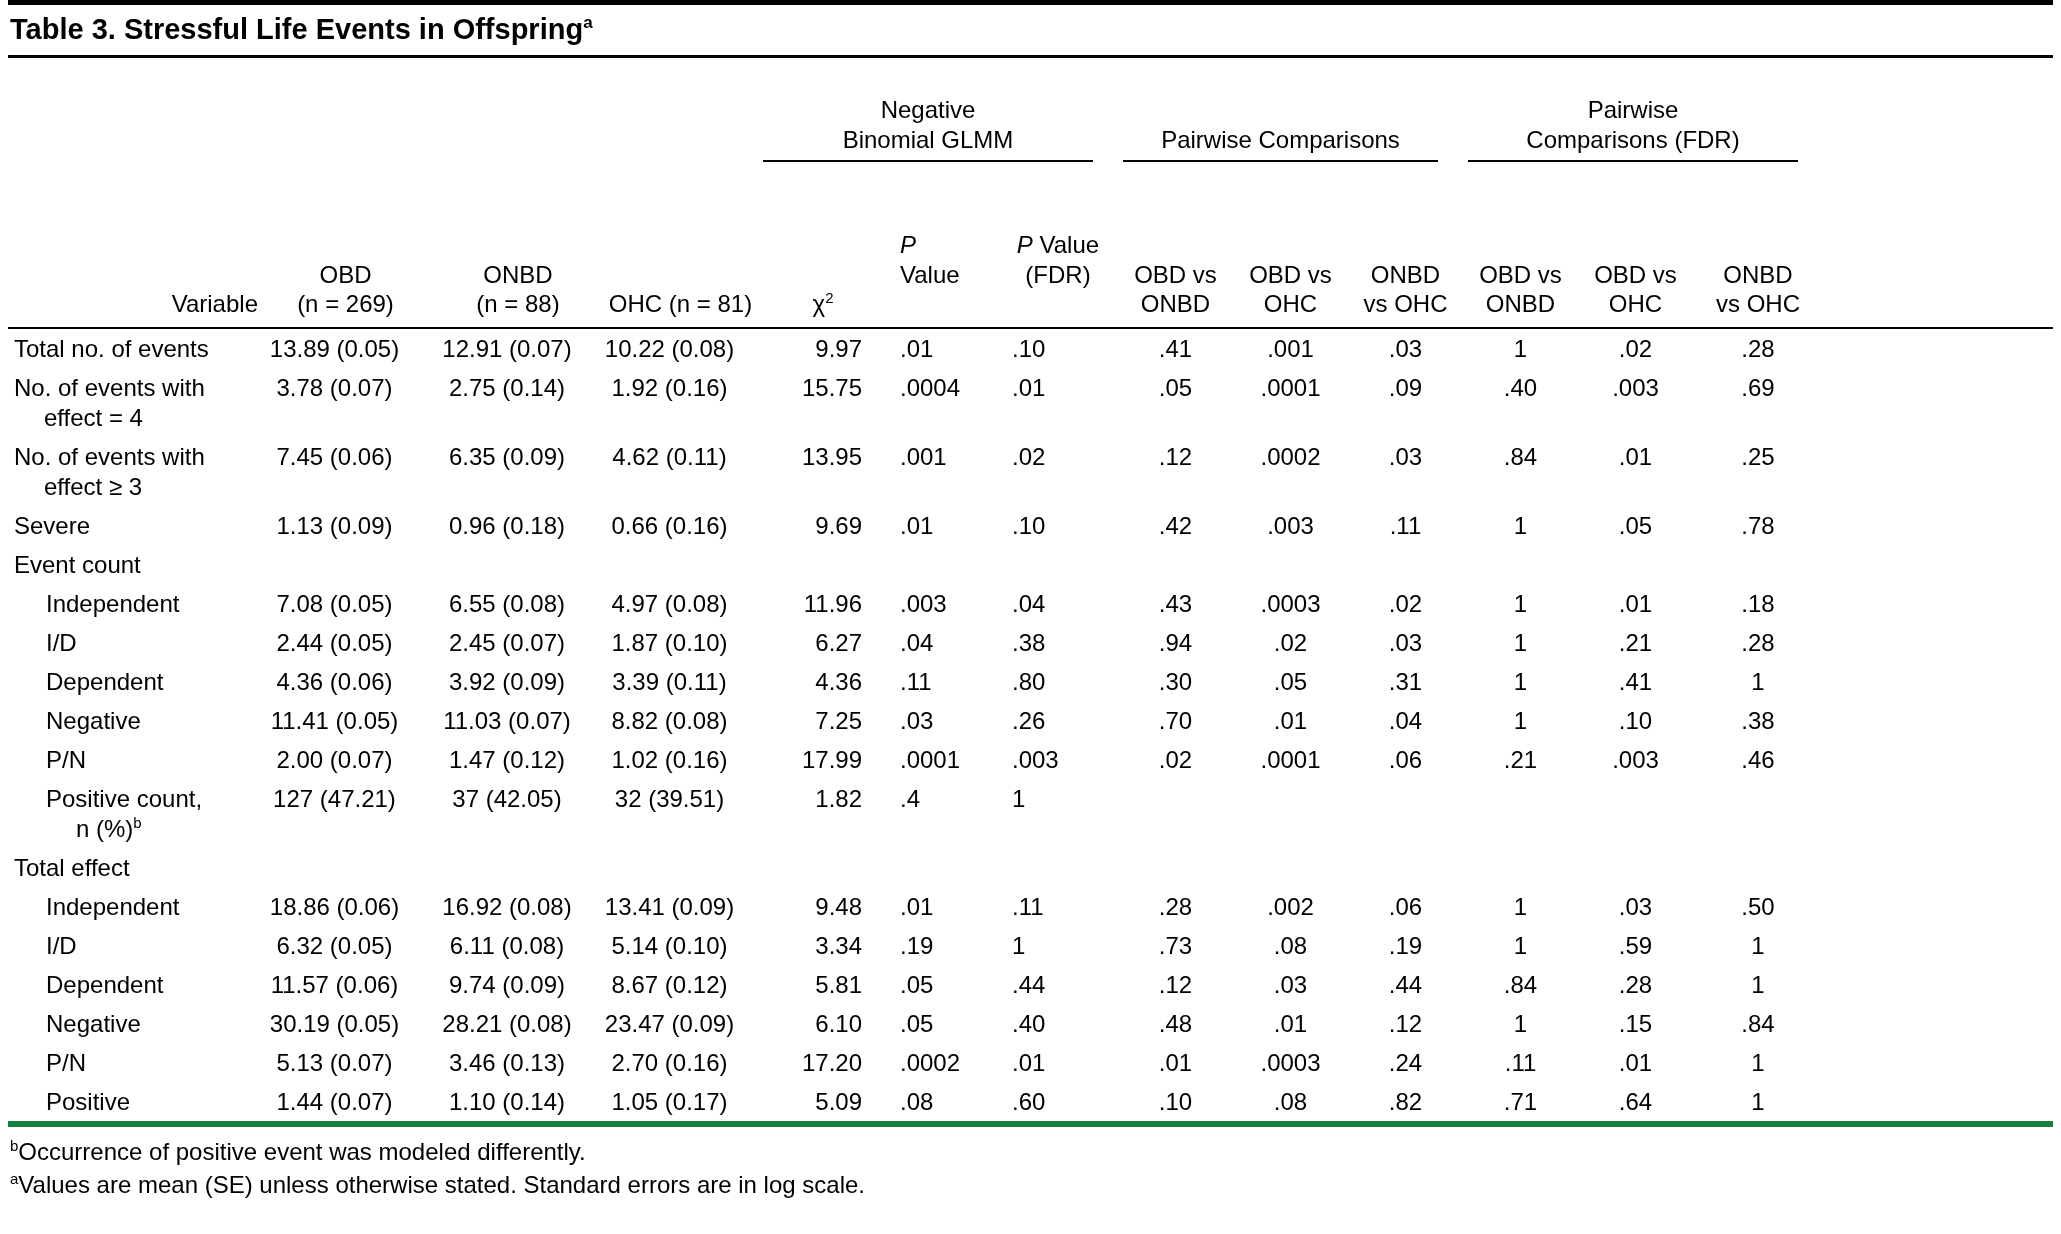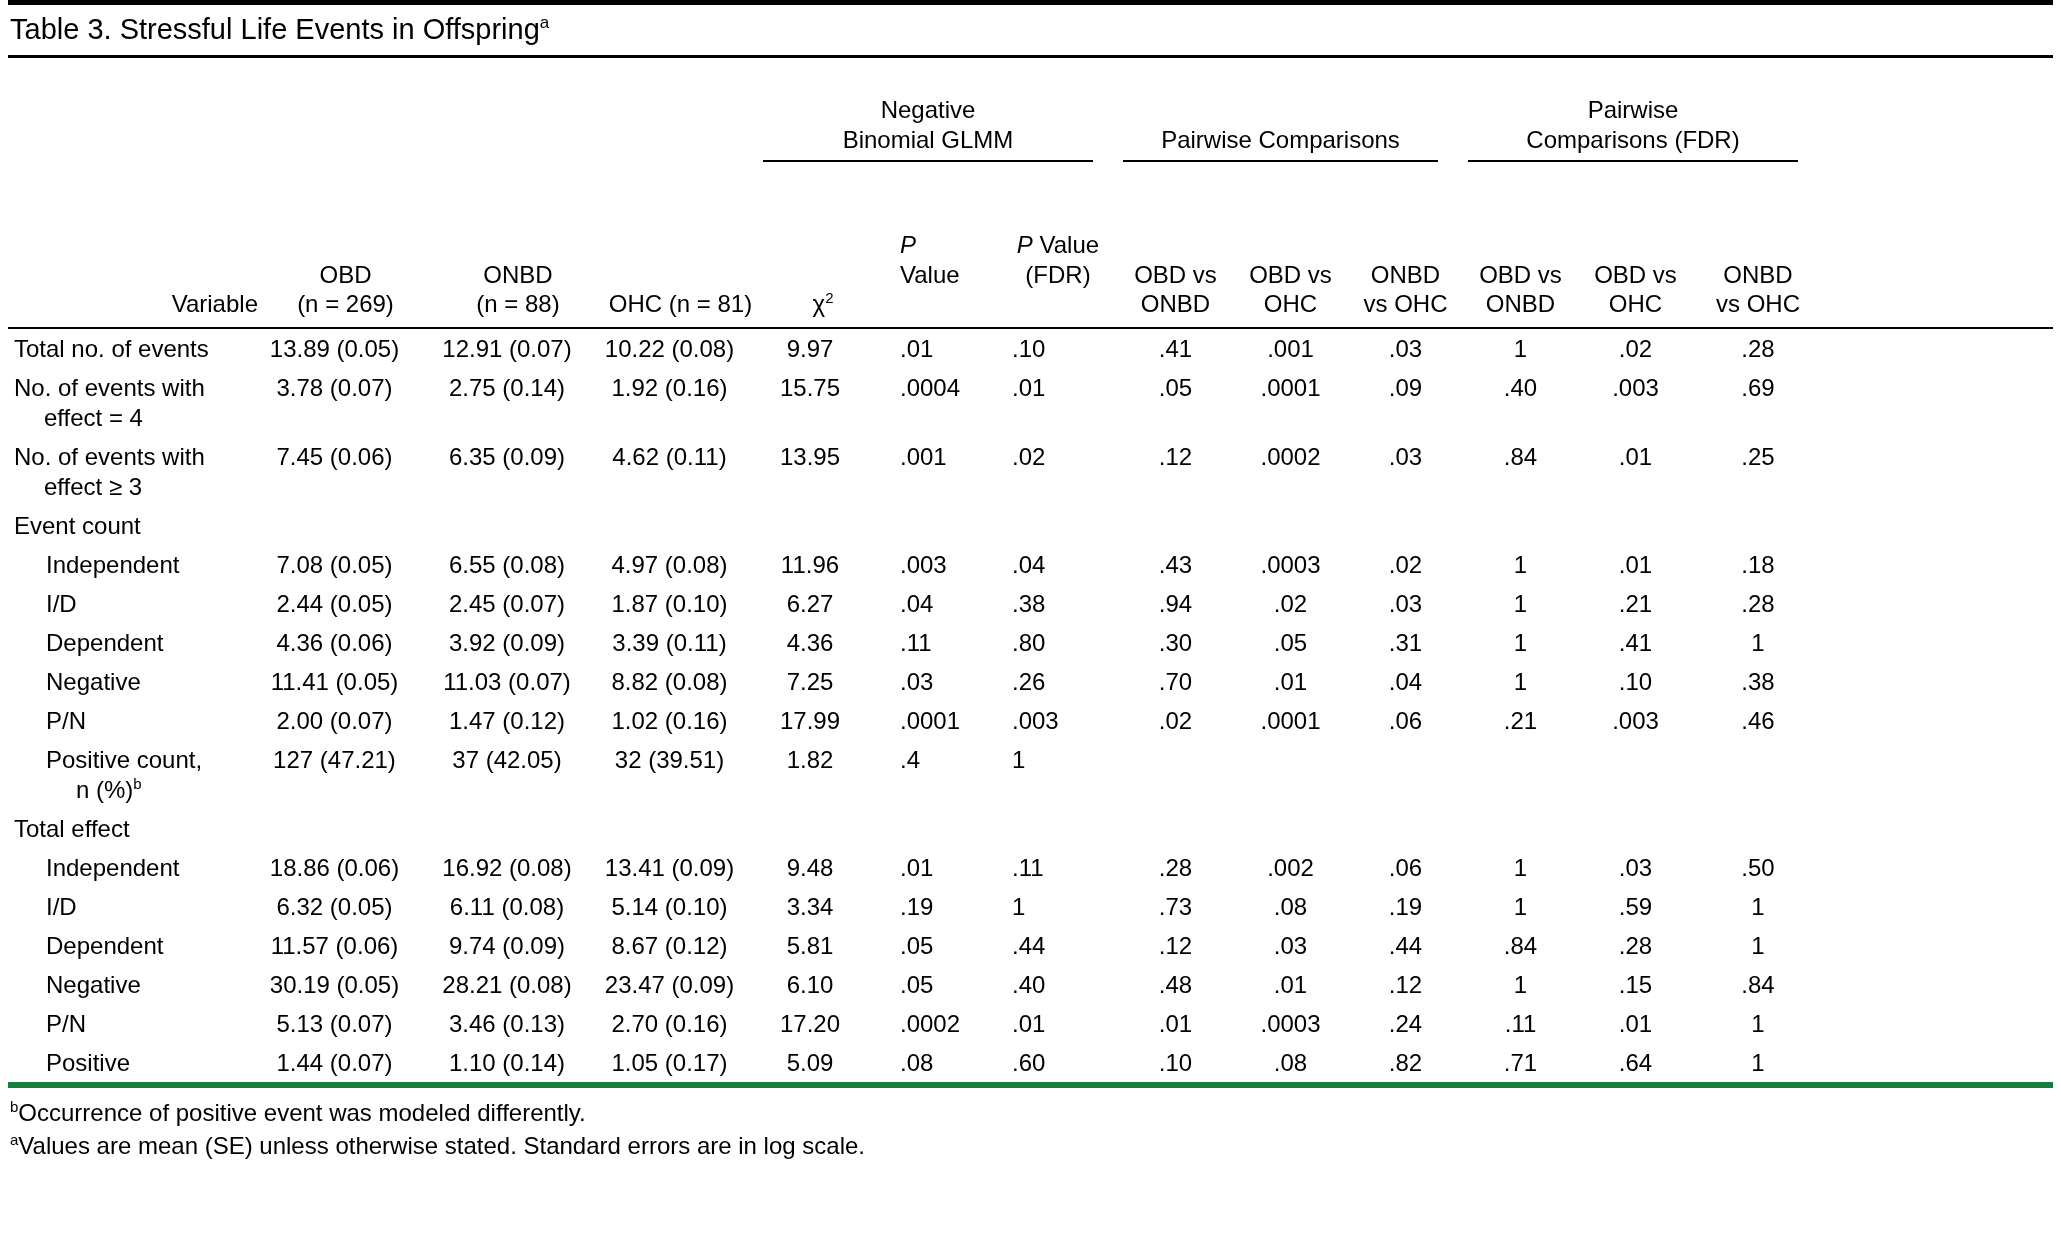--- a/index.html
+++ b/index.html
@@ -12,21 +12,21 @@
     overflow: hidden;
   }
   .page { padding: 0 8px; }
 
   .rule { background: #000; }
   .rule-thick { height: 5px; }
   .rule-med { height: 3px; }
 
   .title {
     font-size: 29px;
-    font-weight: 400;
+    font-weight: 700;
     padding: 8px 0 9px 2px;
   }
   .title sup { font-size: 17px; }
 
   table {
     width: 100%;
     border-collapse: collapse;
     table-layout: fixed;
     font-size: 24px;
     border-bottom: 6px solid #15803d;
@@ -65,21 +65,21 @@
   }
   td.var-cell {
     white-space: pre-line;
     padding-left: 36px;
     text-indent: -30px;
   }
   td.var-cell.indent { padding-left: 68px; }
   td.var-cell sup { font-size: 15px; }
 
   .c-val  { text-align: center; padding-right: 22px; }
-  .c-chi  { text-align: center; padding-right: 26px; margin-top: 8px; }
+  .c-chi  { text-align: right; padding-right: 26px; margin-top: 8px; }
   .c-p    { text-align: left;  padding-left: 12px; }
   .c-pfdr { text-align: left;  padding-left: 14px; }
   .c-pw   { text-align: center; }
 
   .hline { display: block; }
 
   .footnotes {
     padding: 7px 2px 9px;
     font-size: 24px;
     line-height: 1.3;
@@ -208,20 +208,36 @@
           <td class="c-pfdr">.02</td>
           <td class="c-pw">.12</td>
           <td class="c-pw">.0002</td>
           <td class="c-pw">.03</td>
           <td class="c-pw">.84</td>
           <td class="c-pw">.01</td>
           <td class="c-pw">.25</td>
           <td></td>
         </tr>
         <tr>
+          <td class="var-cell"><span>Severe</span></td>
+          <td class="c-val">1.13 (0.09)</td>
+          <td class="c-val">0.96 (0.18)</td>
+          <td class="c-val">0.66 (0.16)</td>
+          <td class="c-chi">9.69</td>
+          <td class="c-p">.01</td>
+          <td class="c-pfdr">.10</td>
+          <td class="c-pw">.42</td>
+          <td class="c-pw">.003</td>
+          <td class="c-pw">.11</td>
+          <td class="c-pw">1</td>
+          <td class="c-pw">.05</td>
+          <td class="c-pw">.78</td>
+          <td></td>
+        </tr>
+        <tr>
           <td class="var-cell"><span>Event count</span></td>
           <td class="c-val"></td>
           <td class="c-val"></td>
           <td class="c-val"></td>
           <td class="c-chi"></td>
           <td class="c-p"></td>
           <td class="c-pfdr"></td>
           <td class="c-pw"></td>
           <td class="c-pw"></td>
           <td class="c-pw"></td>

